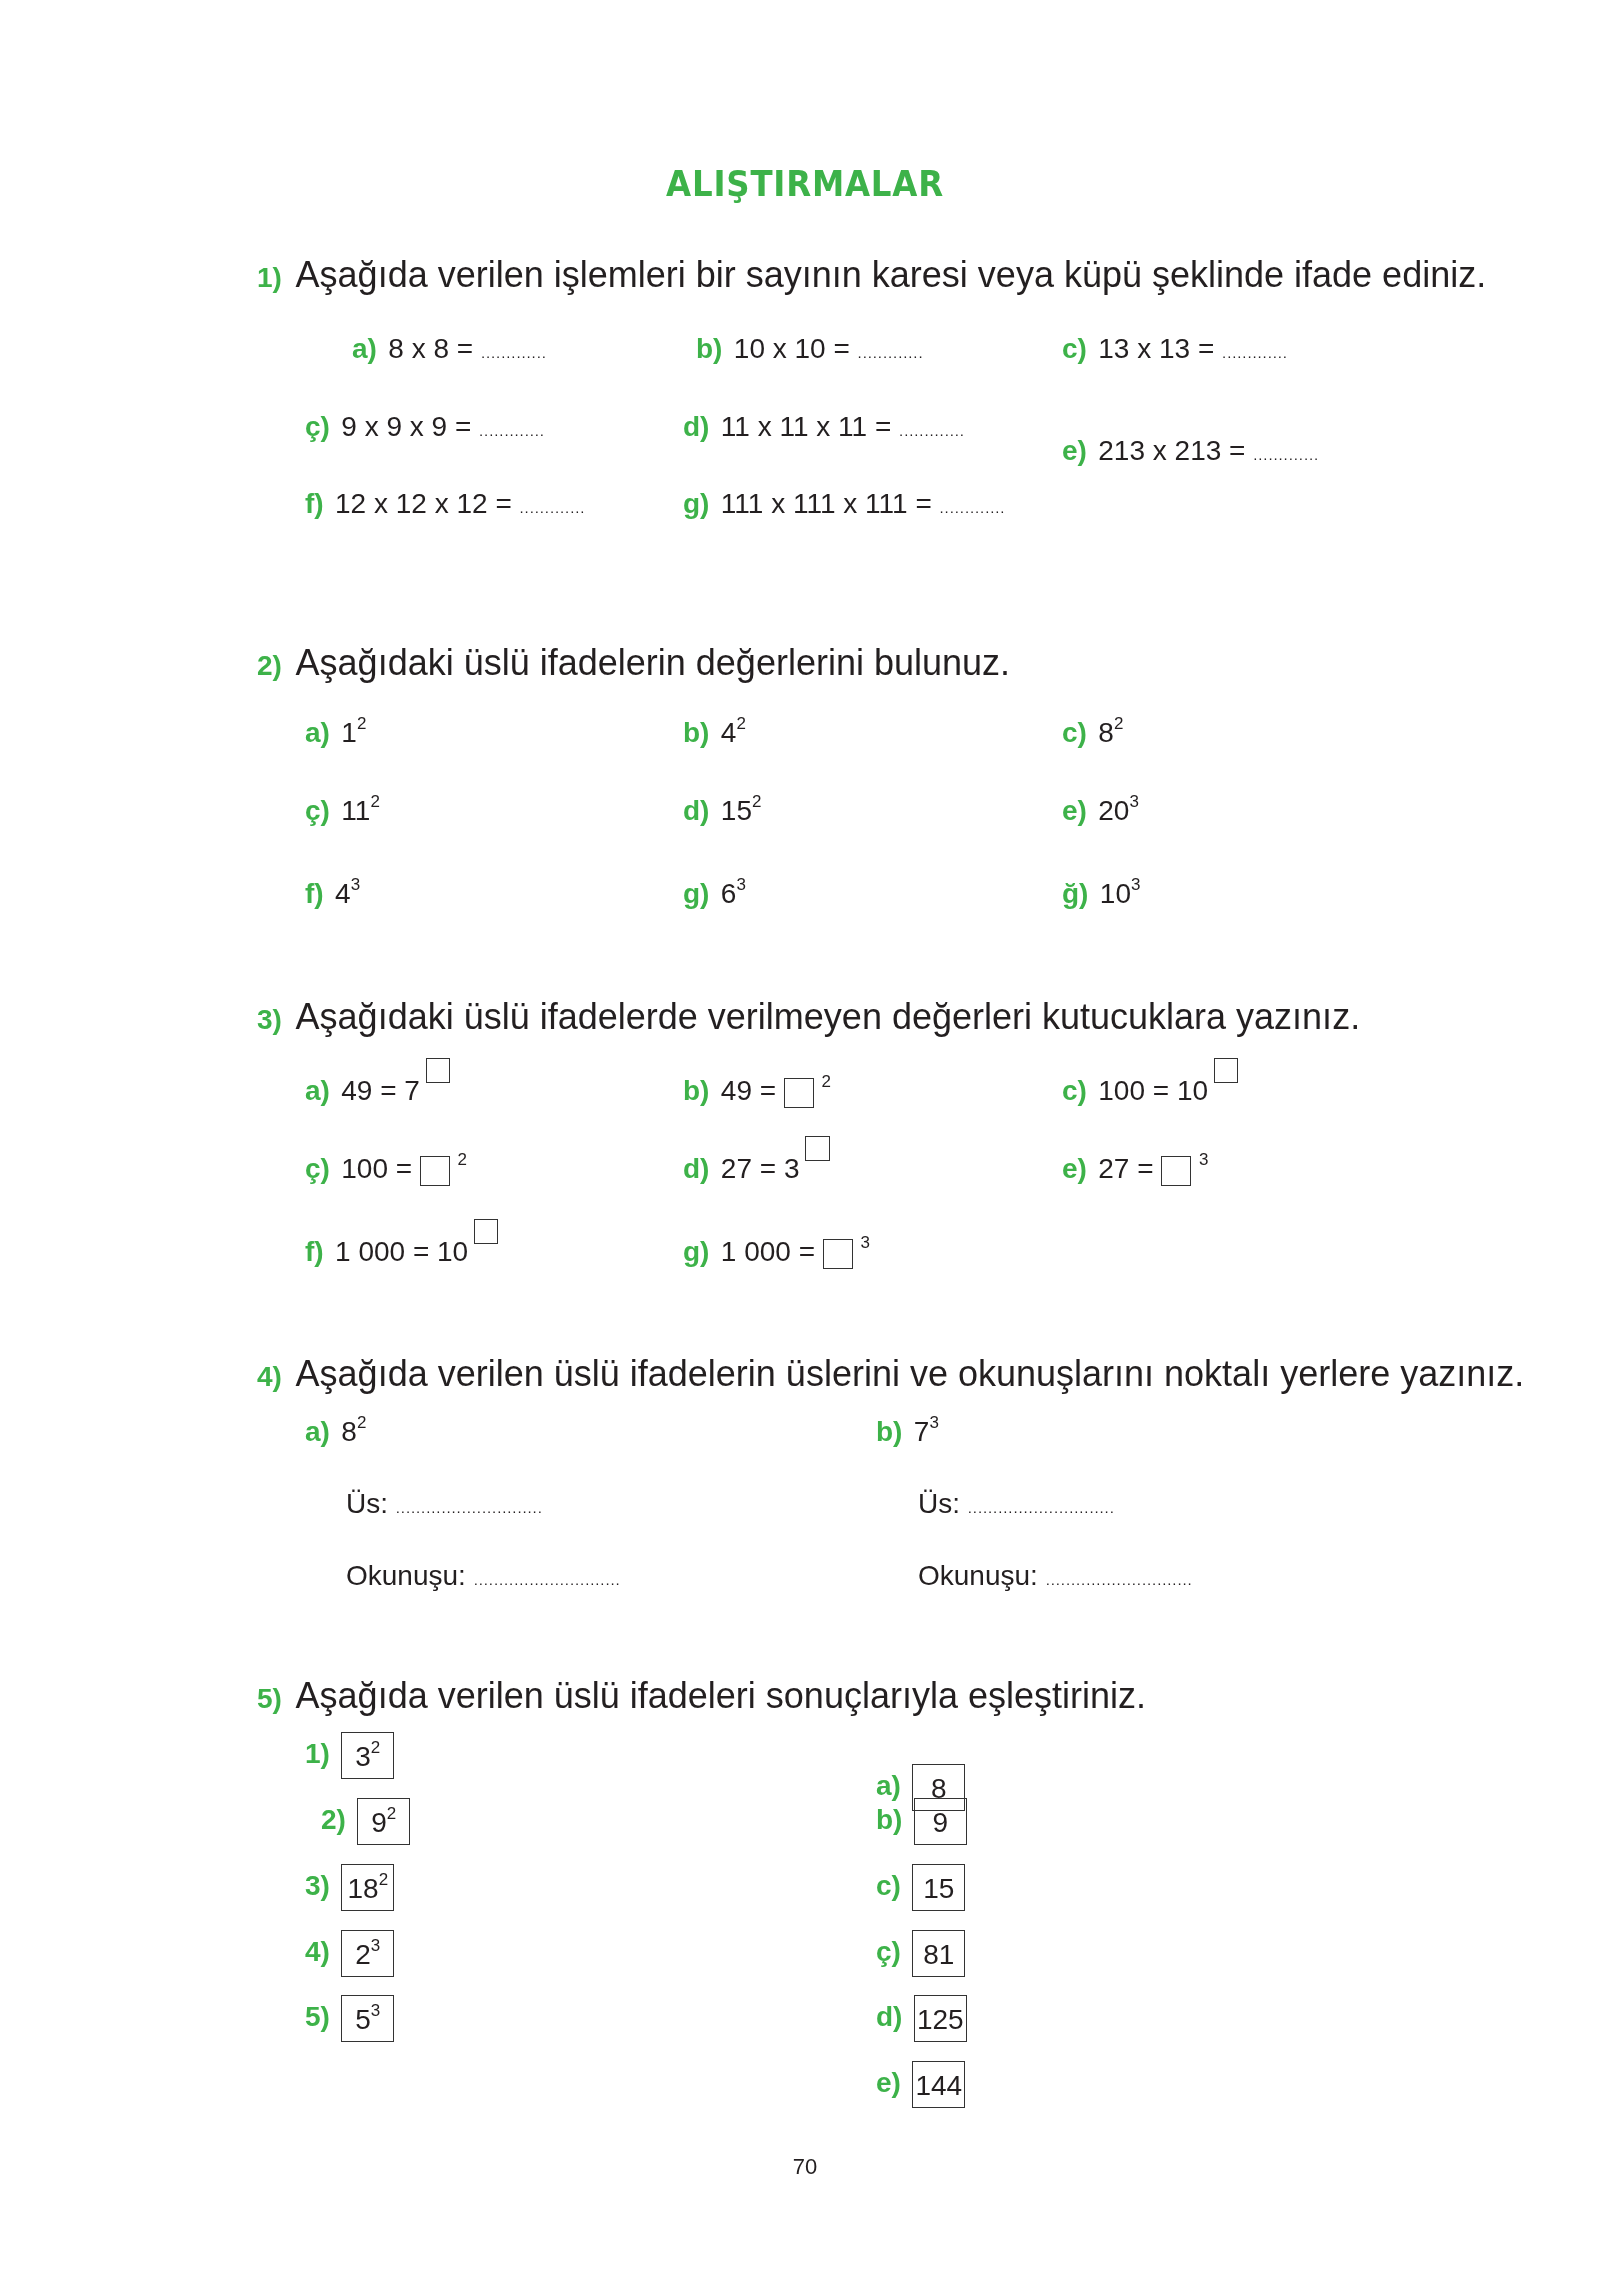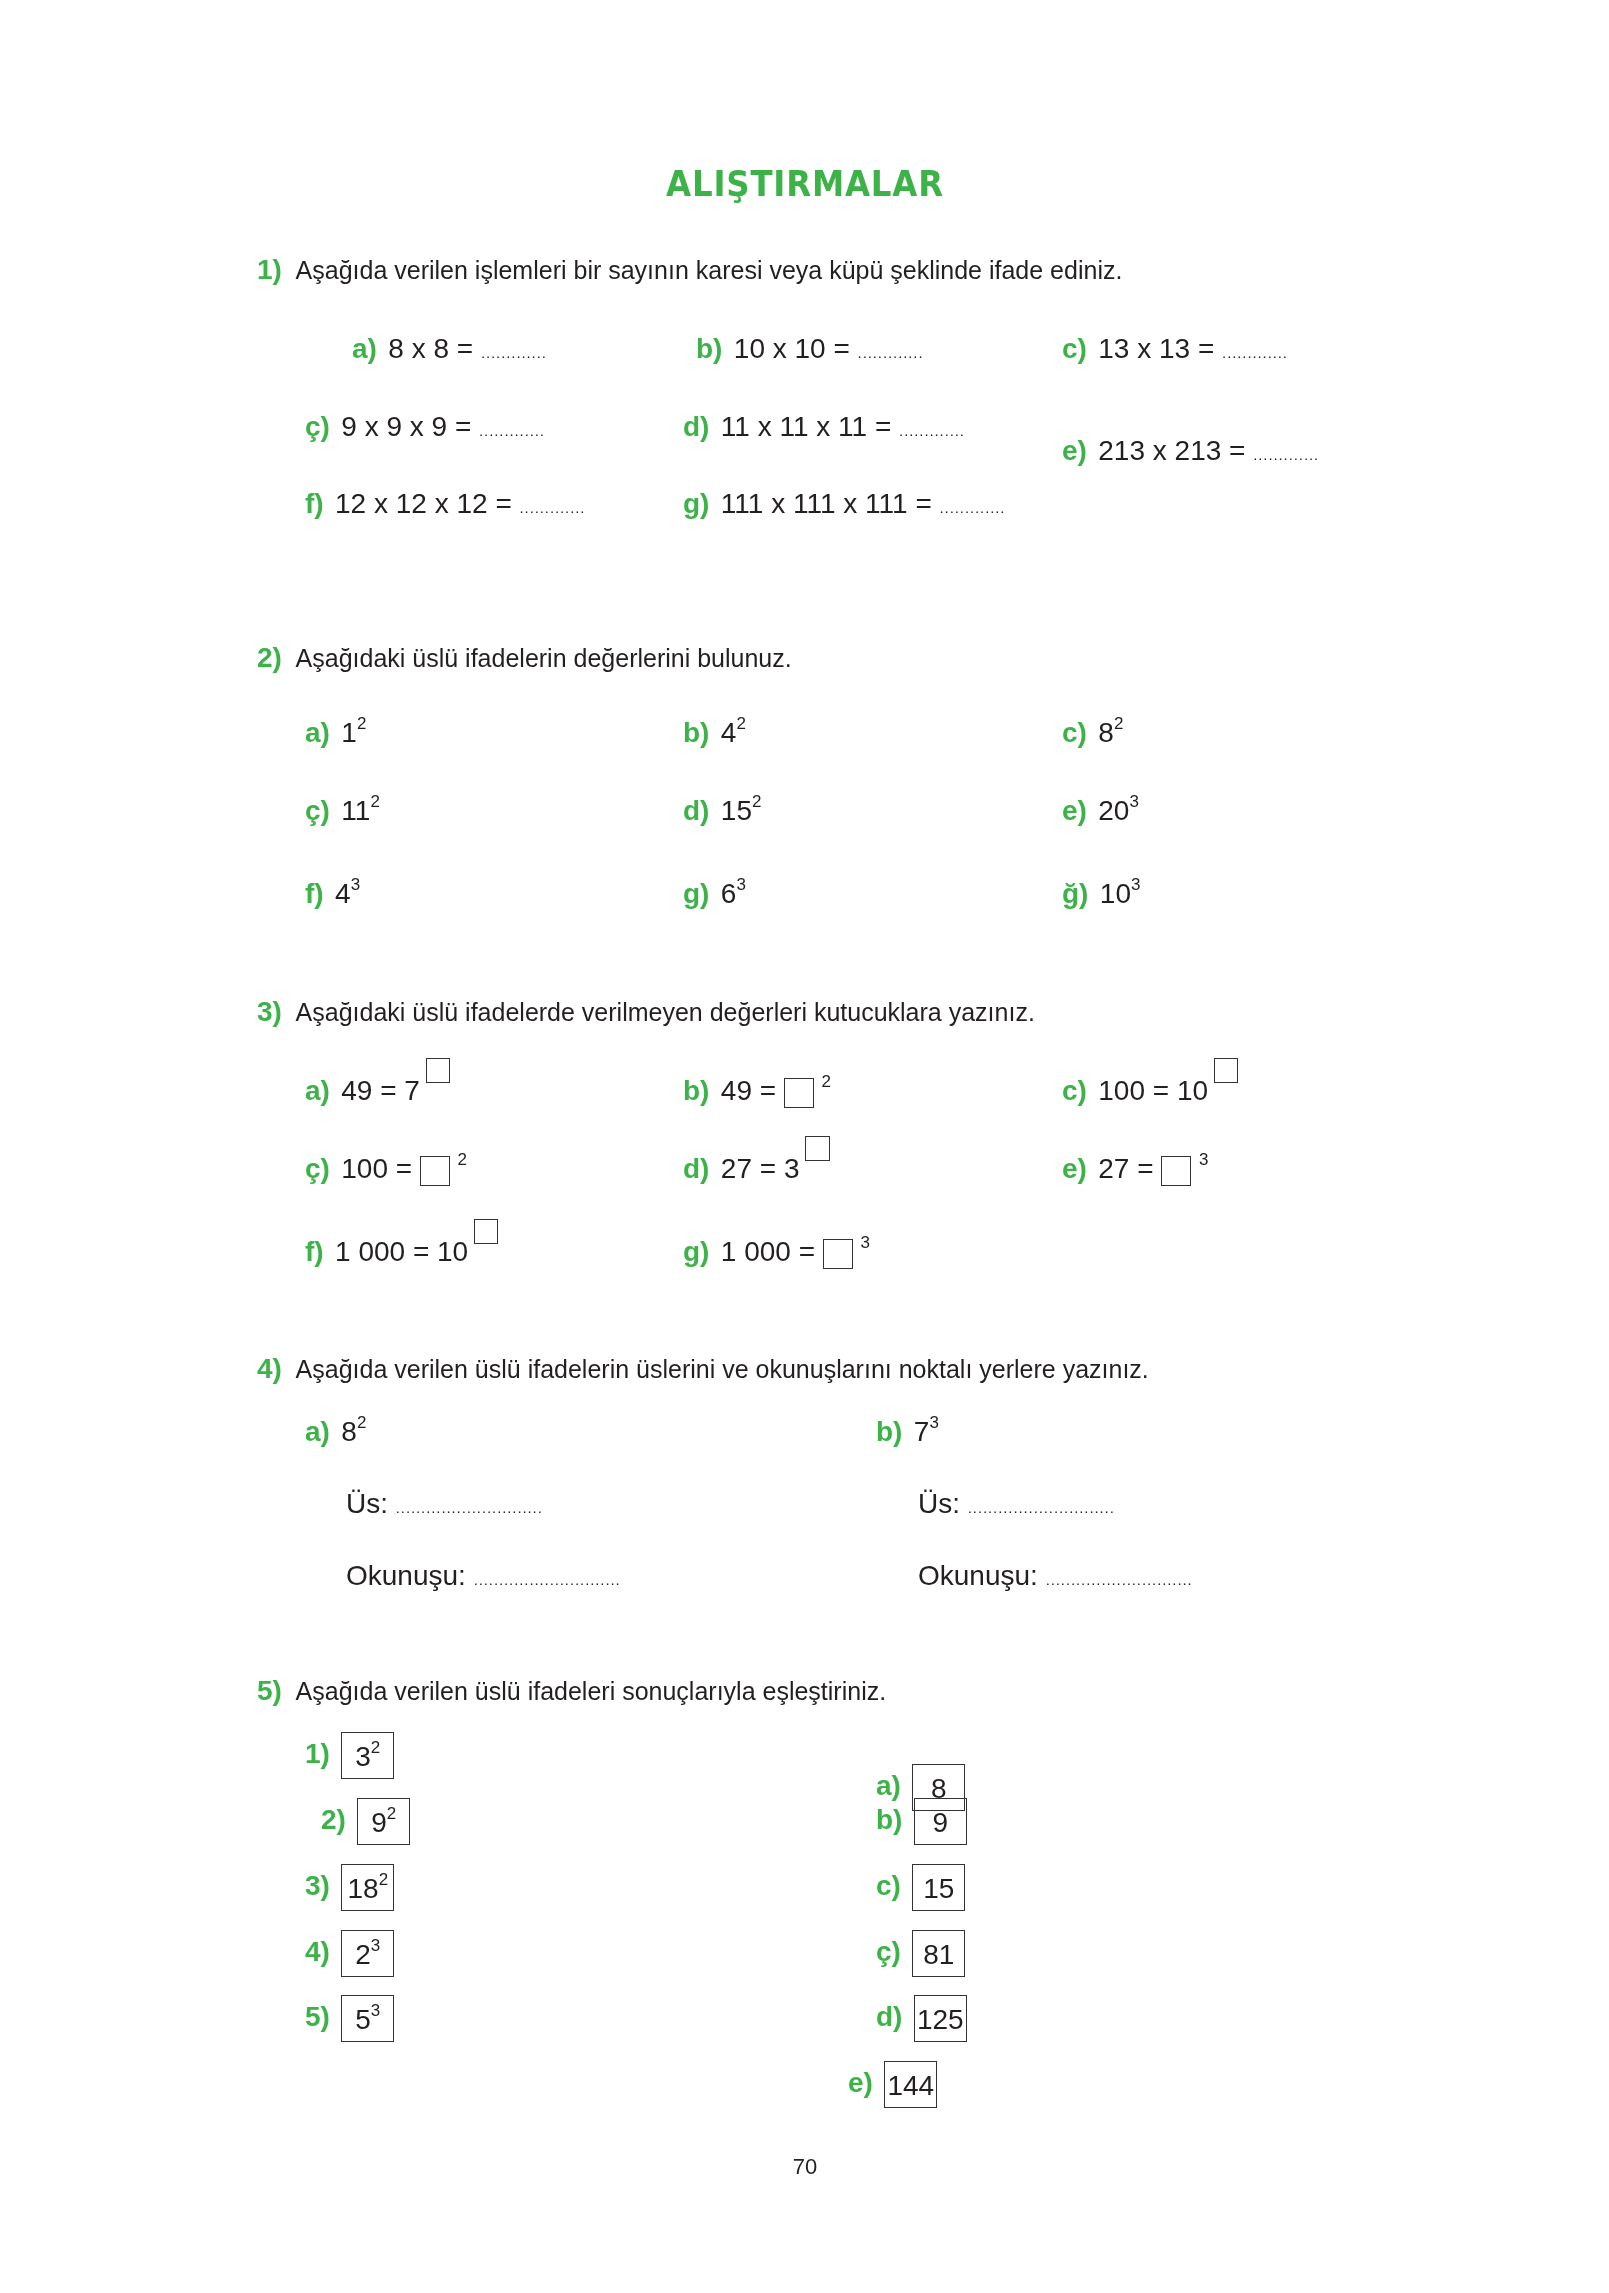--- a/index.html
+++ b/index.html
@@ -2,21 +2,21 @@
 <html style="font-size:15px"><head>
 <meta charset="utf-8">
 <style>
   html, body { margin:0; padding:0; background:#ffffff; }
   body { width:1610px; height:2294px; position:relative; overflow:hidden;
          font-family:"Liberation Sans", sans-serif; color:#231f20; }
   .abs { position:absolute; white-space:nowrap; }
   .title { left:0; width:1610px; top:163px; text-align:center; font-family:"DejaVu Sans", sans-serif;
            font-weight:bold; font-size:36px; color:#3db249; letter-spacing:0.9px; transform:scaleX(0.9); }
   .qnum { color:#3db249; font-weight:bold; font-size:28px; }
-  .qtext { font-size:25px; }
+  .qtext { font-size:36px; }
   .item { font-size:28px; }
   .lbl { color:#3db249; font-weight:bold; margin-right:11.4px; }
   .dots { letter-spacing:0.9px; font-size:15px; vertical-align:baseline; }
   sup { font-size:17px; vertical-align:13.2px; line-height:0; }
   .box { display:inline-block; width:30px; height:30px; border:1.9px solid #333; box-sizing:border-box; vertical-align:middle; }
   .boxsup { display:inline-block; width:24.6px; height:24.6px; border:1.9px solid #333; box-sizing:border-box; position:relative; top:-17px; margin-left:5.7px; }
   .bsupnum { font-size:17px; position:relative; top:-13.2px; margin-left:7.6px; }
   .mbox { display:inline-block; border:1.9px solid #333; width:53px; height:47px; line-height:47px; text-align:center;
           font-size:28px; box-sizing:border-box; vertical-align:middle; }
   .pagenum { left:0; width:1610px; text-align:center; top:2154px; font-size:22px; }
@@ -86,16 +86,16 @@
 <div class="abs item" style="left:305px;top:1798px;margin-left:16px;"><span class="lbl">2)</span><span class="mbox"><span>9</span><sup>2</sup></span></div>
 <div class="abs item" style="left:305px;top:1864px;"><span class="lbl">3)</span><span class="mbox"><span>18</span><sup>2</sup></span></div>
 <div class="abs item" style="left:305px;top:1930px;"><span class="lbl">4)</span><span class="mbox"><span>2</span><sup>3</sup></span></div>
 <div class="abs item" style="left:305px;top:1995px;"><span class="lbl">5)</span><span class="mbox"><span>5</span><sup>3</sup></span></div>
 
 <div class="abs item" style="left:876px;top:1732px;margin-top:32px;"><span class="lbl">a)</span><span class="mbox">8</span></div>
 <div class="abs item" style="left:876px;top:1798px;"><span class="lbl">b)</span><span class="mbox">9</span></div>
 <div class="abs item" style="left:876px;top:1864px;"><span class="lbl">c)</span><span class="mbox">15</span></div>
 <div class="abs item" style="left:876px;top:1930px;"><span class="lbl">ç)</span><span class="mbox">81</span></div>
 <div class="abs item" style="left:876px;top:1995px;"><span class="lbl">d)</span><span class="mbox">125</span></div>
-<div class="abs item" style="left:848px;top:2061px;"><span class="lbl">e)</span><span class="mbox">144</span></div>
+<div class="abs item" style="left:876px;top:2061px;"><span class="lbl">e)</span><span class="mbox">144</span></div>
 
 <div class="abs pagenum">70</div>
 
 
 </body></html>

